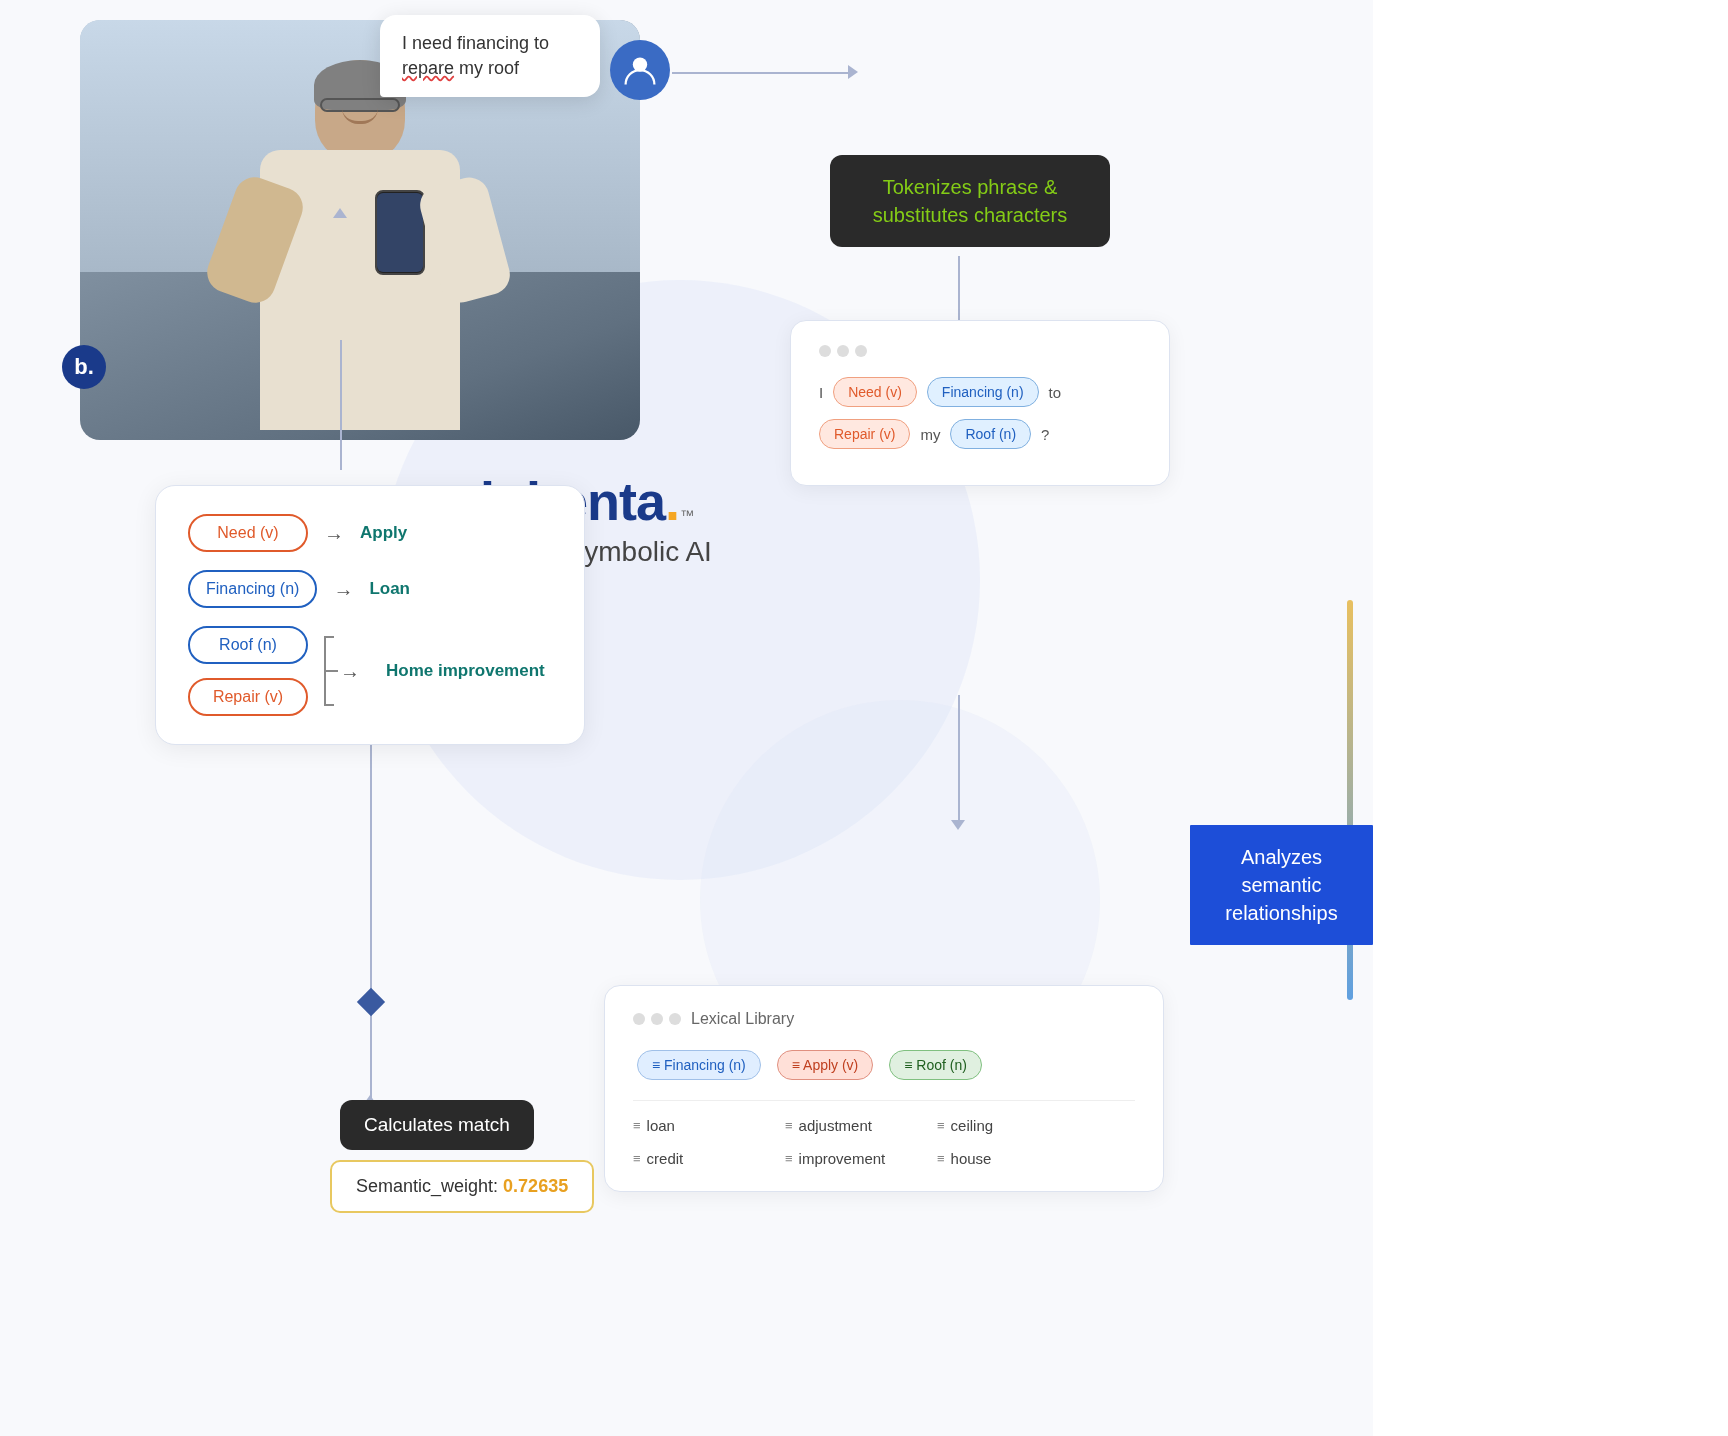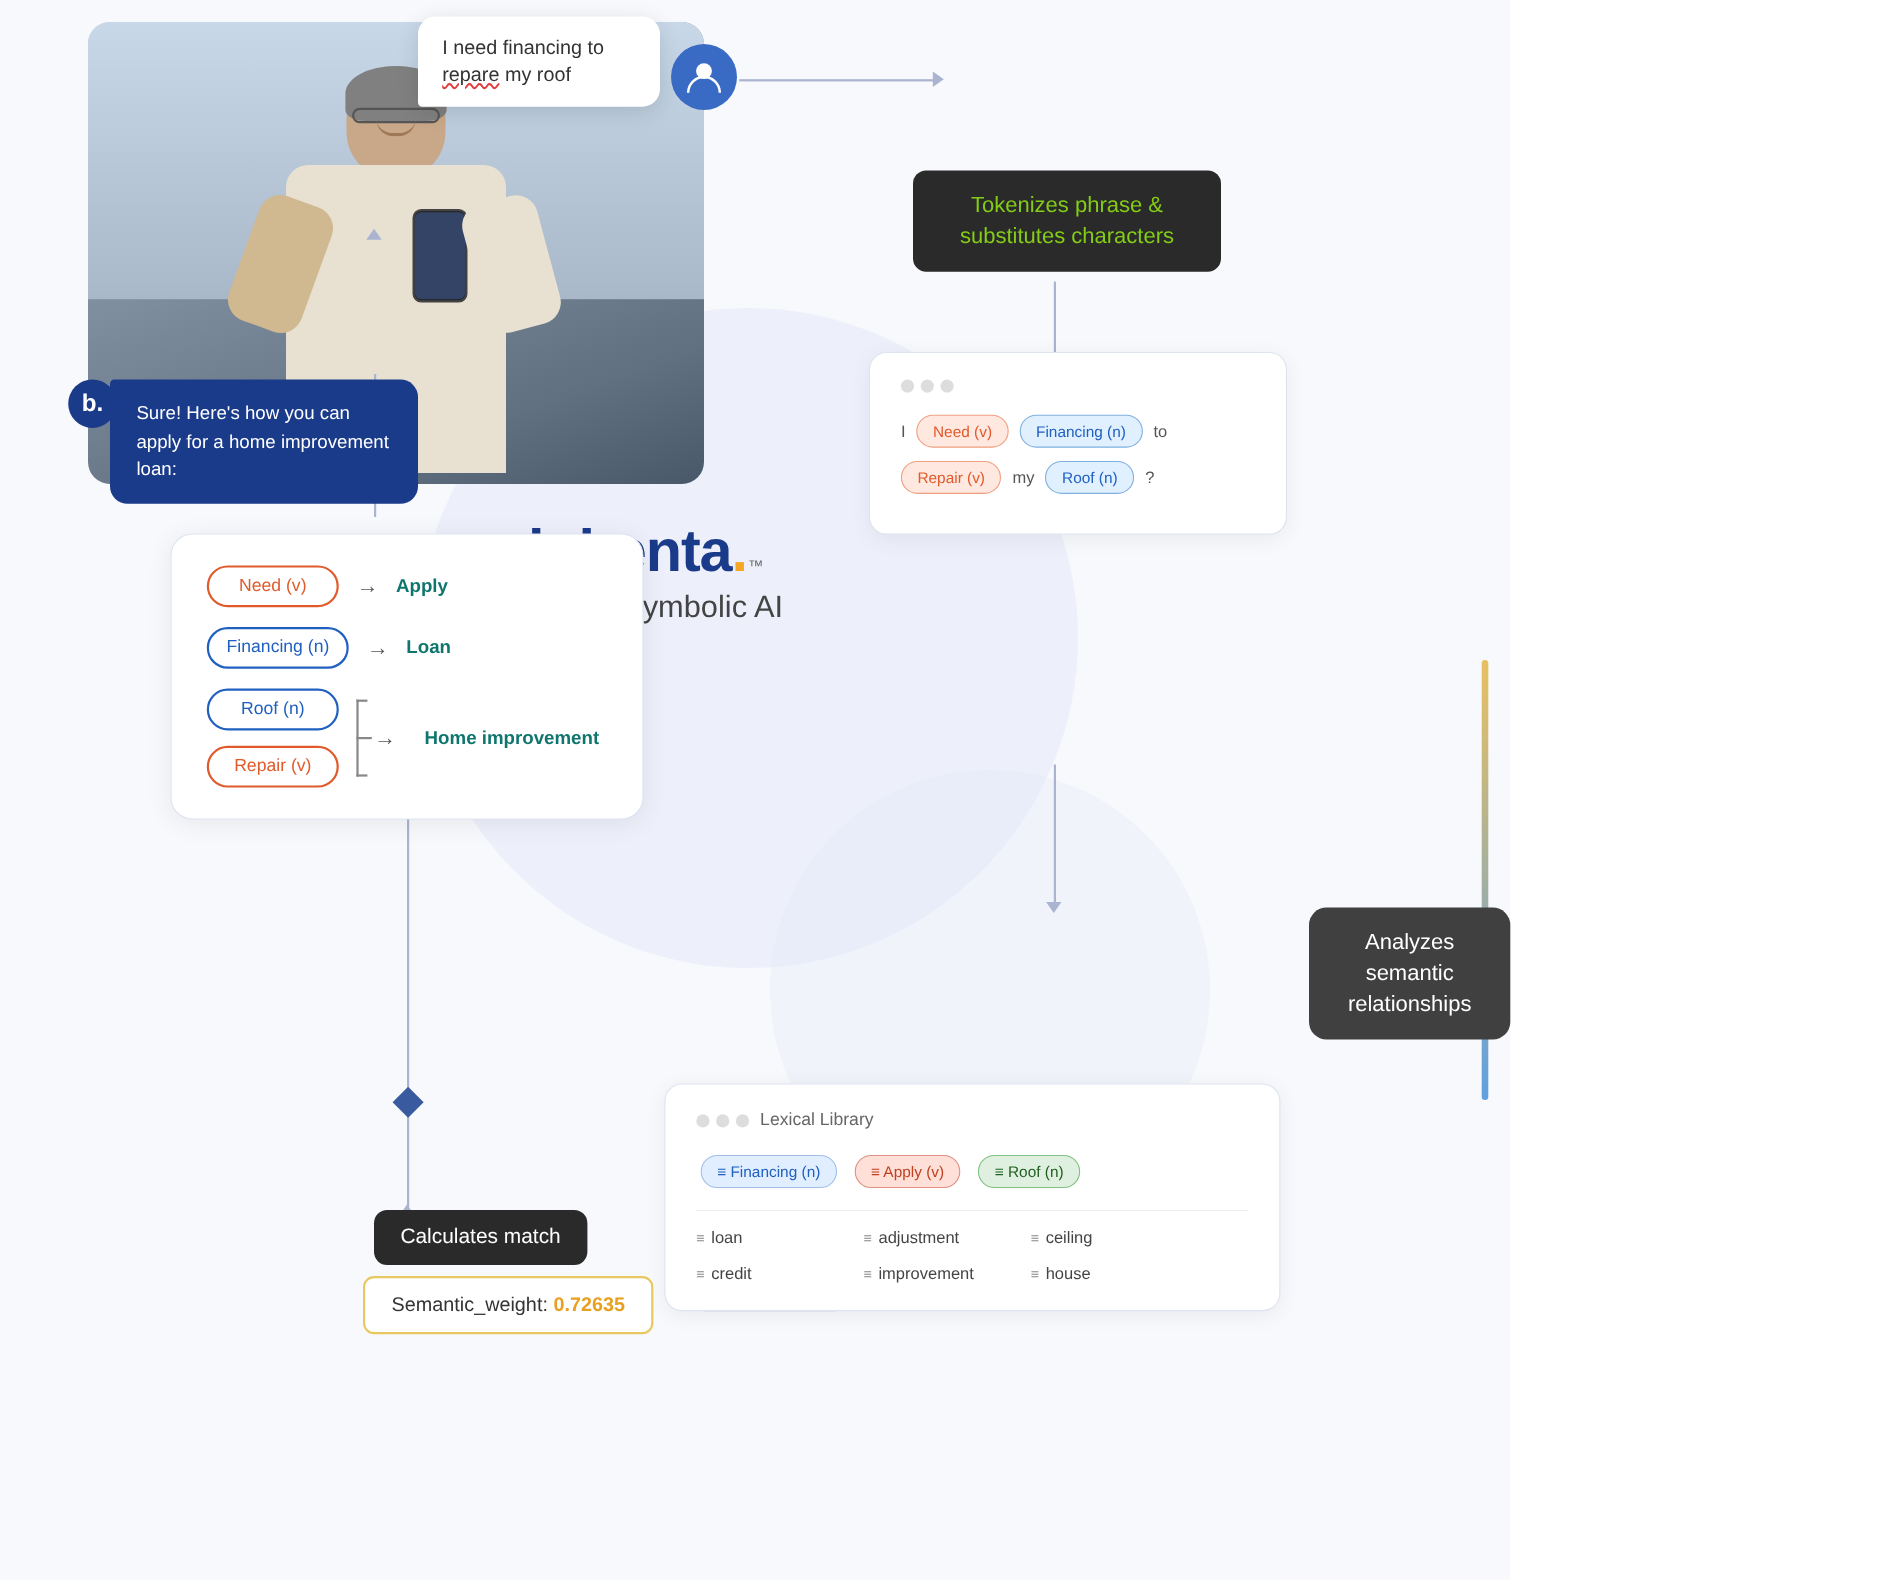--- a/index.html
+++ b/index.html
@@ -177,23 +177,23 @@
       background: #e0f0ff;
       color: #2060c0;
       border: 1.5px solid #80b0e0;
     }
 
     
     .nlp-box-semantic {
       position: absolute;
       top: 825px;
       left: 1190px;
-      background: #404040;
+      background: #1d4ed8;
       color: white;
-      border-radius: 16px;
+      border-radius: 1px;
       padding: 18px 28px;
       font-size: 20px;
       line-height: 1.4;
       max-width: 320px;
       text-align: center;
       z-index: 5;
     }
 
     
     .semantic-map-card {
@@ -542,23 +542,20 @@
       <span style="font-size:54px;font-weight:600;color:#1a3a8a;letter-spacing:-1px;">inbenta</span>
         <span style="font-size:54px;color:#f5a623;font-weight:600;">.</span>
         <span style="font-size:14px;vertical-align:super;color:#666;">™</span>
     </div>
     <div style="font-size:28px;color:#444;font-weight:400;margin-top:4px;">Neuro-Symbolic AI</div>
   </div>
 
   <div class="inbenta-b">
     <span>b.</span>
   </div>
-  <div class="chat-bubble-bot">
-    <span>Sure! Here's how you can apply for a home improvement loan:</span>
-  </div>
 
   <div style="position:absolute;top:340px;left:340px;width:2px;height:130px;background:#aab4d0;z-index:2;"></div>
   <div style="position:absolute;top:208px;left:333px;width:0;height:0;border-left:7px solid transparent;border-right:7px solid transparent;border-bottom:10px solid #aab4d0;z-index:3;"></div>
 
   <div class="semantic-map-card">
 
     <div class="semantic-row">
       <span class="semantic-badge semantic-badge-verb">Need (v)</span>
       <span class="semantic-arrow">→</span>
       <span class="semantic-label">Apply</span>

